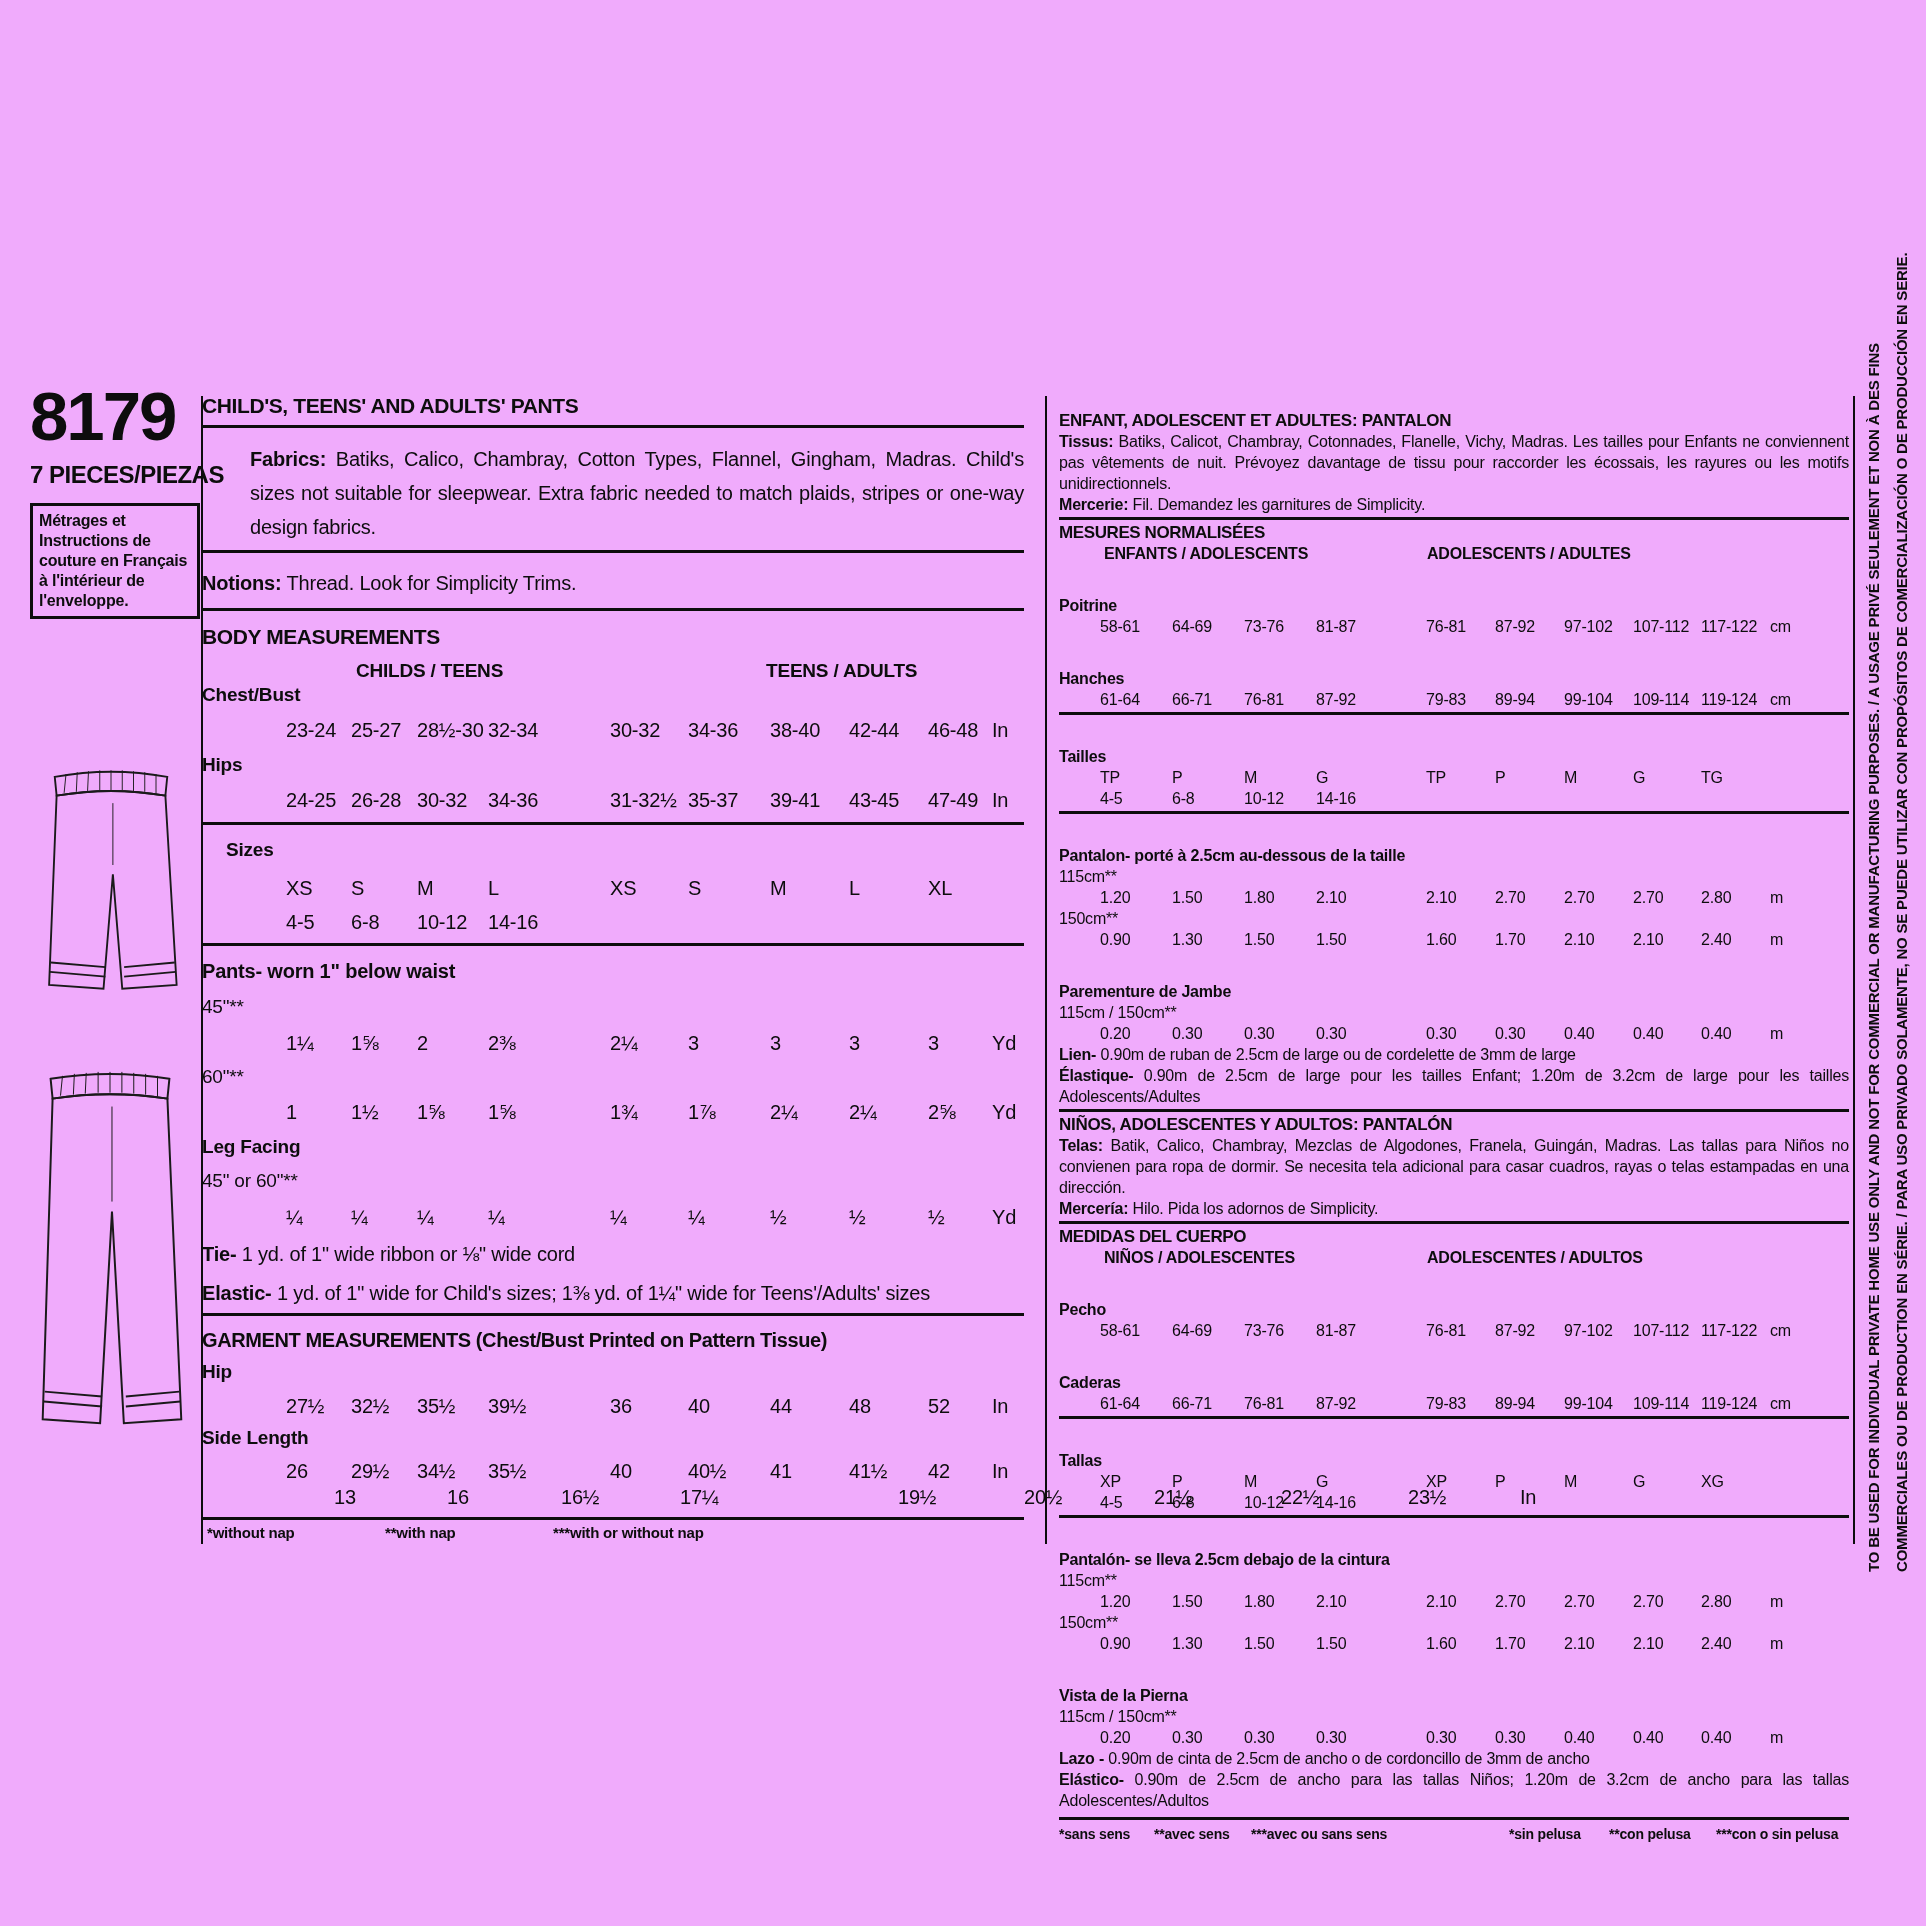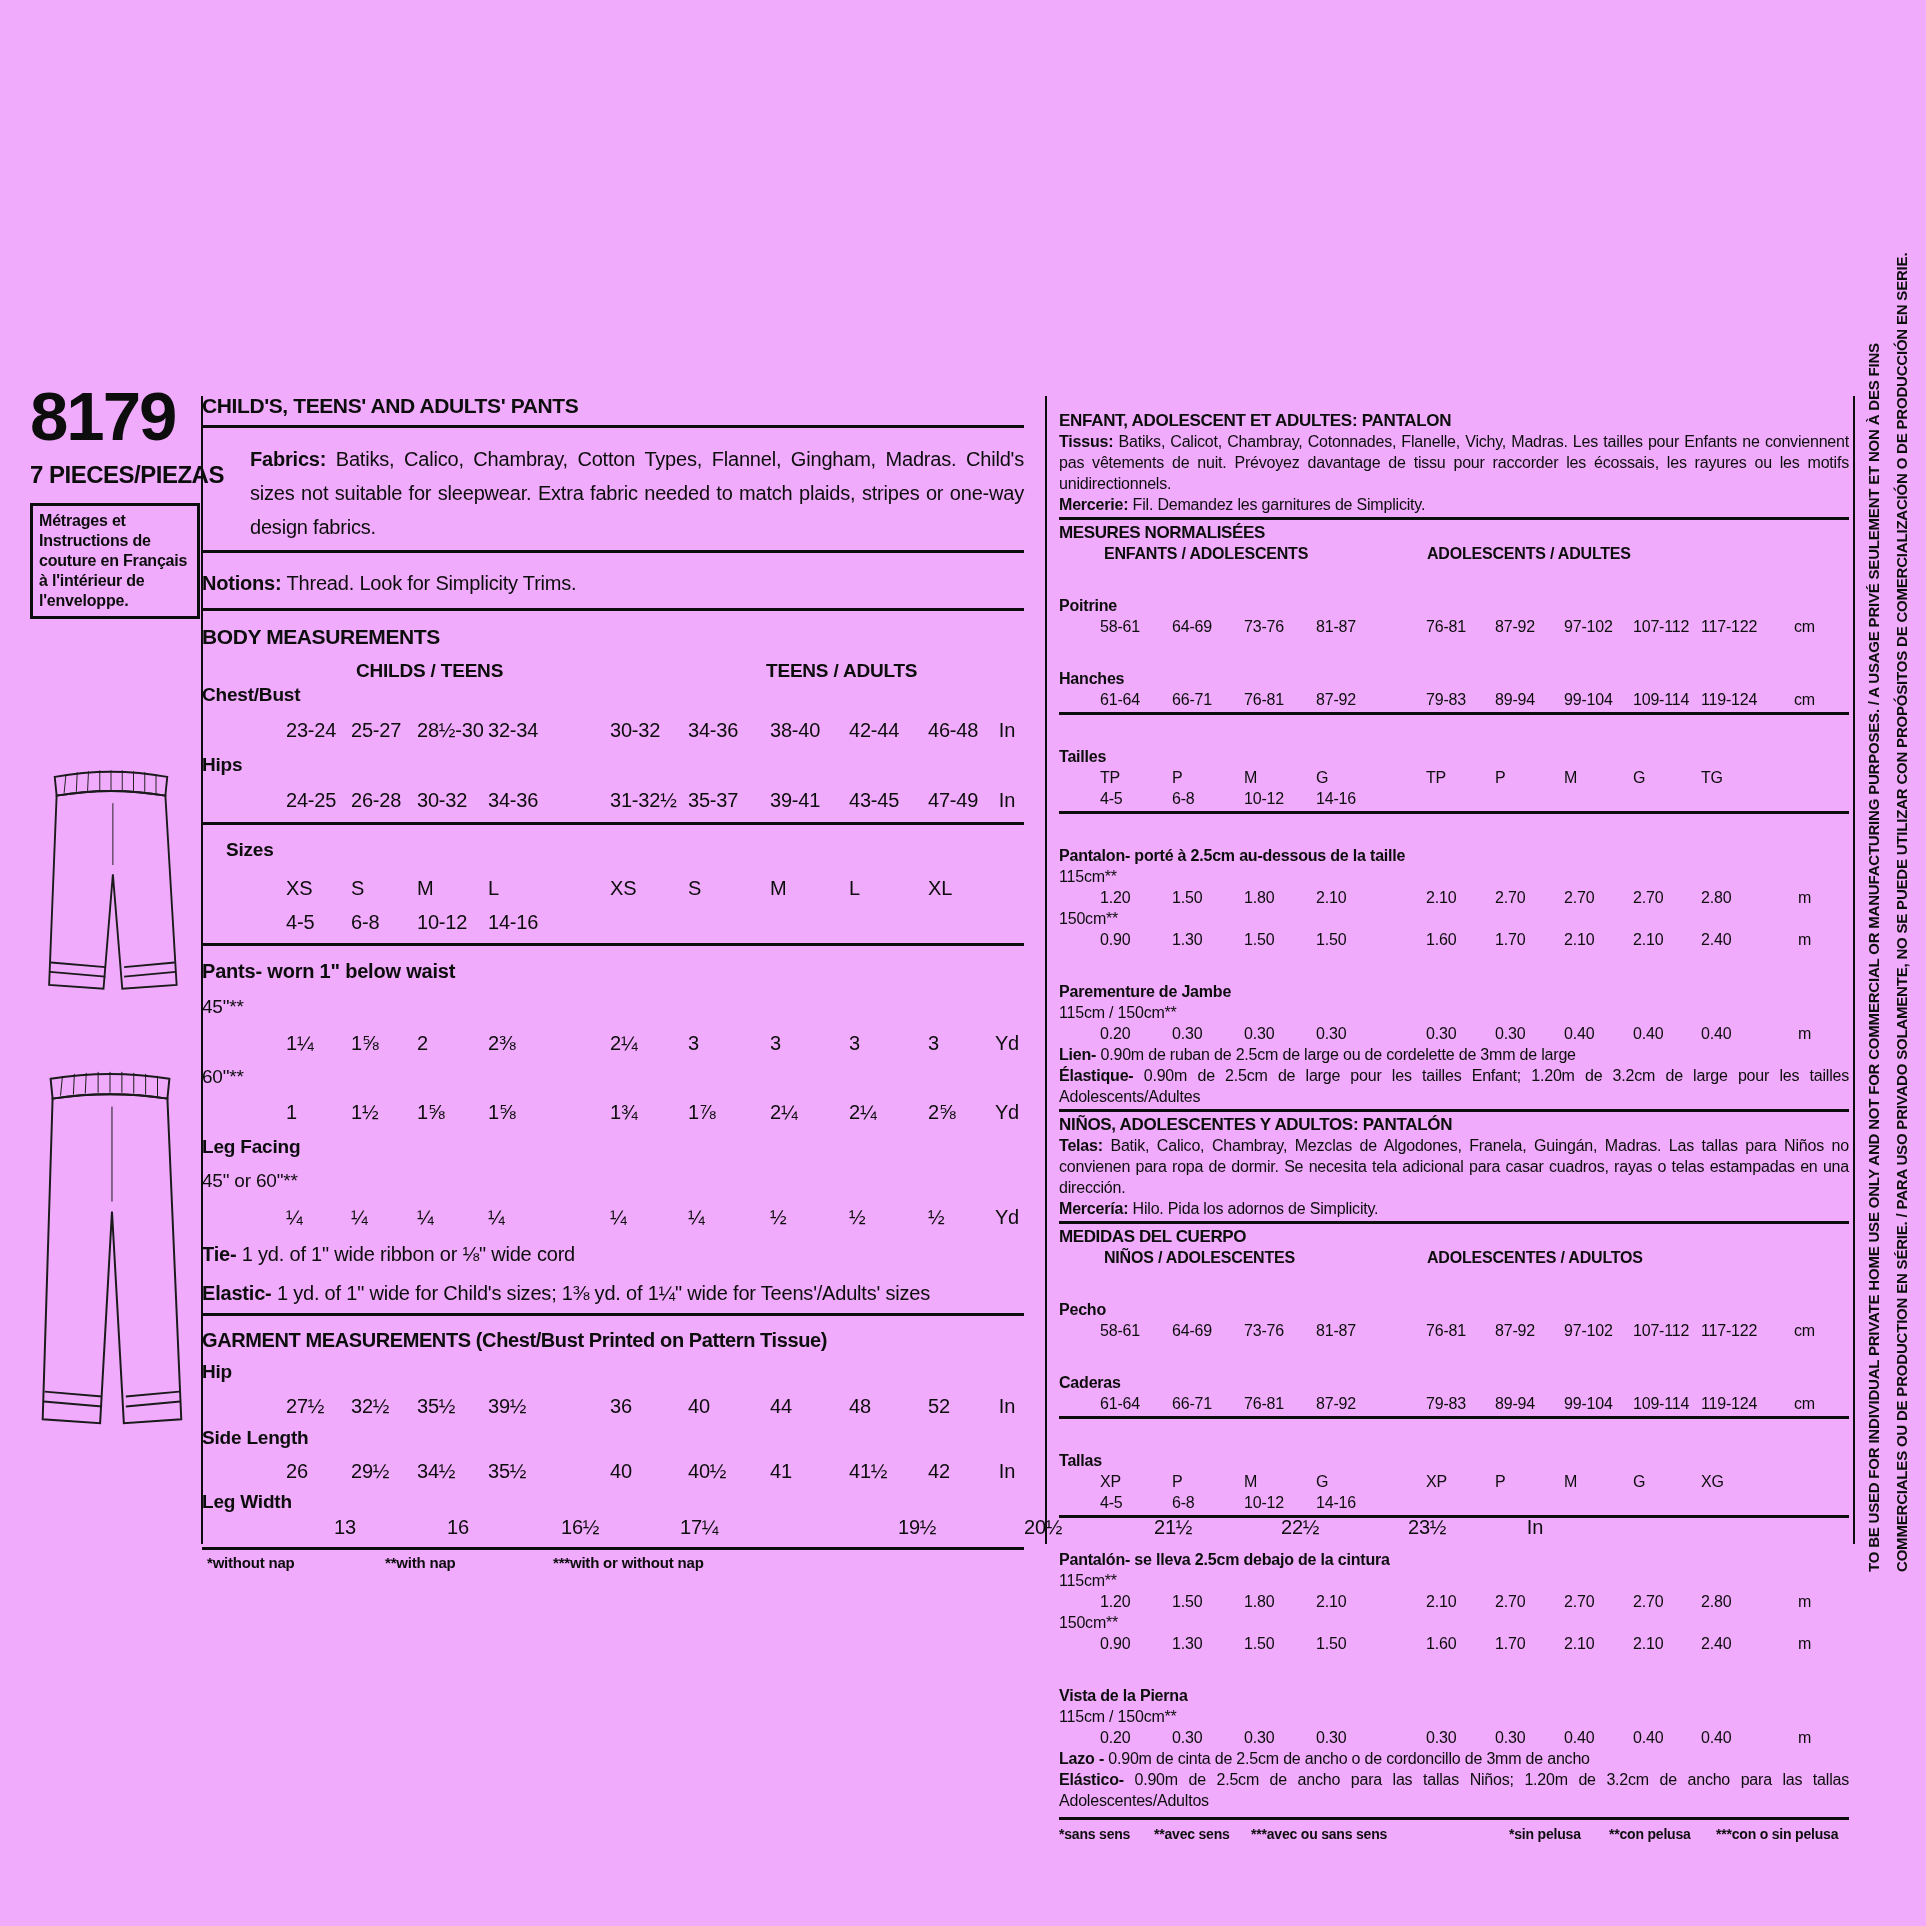--- a/index.html
+++ b/index.html
@@ -32,21 +32,21 @@
   .rlabel { font-size:19px; font-weight:bold; }
   .slabel { font-size:19px; }
   .groups { position:relative; height:22px; font-weight:bold; font-size:19px; }
   .groups span { position:absolute; white-space:nowrap; }
   #col-en .g1 { left:154px; }
   #col-en .g2 { left:564px; }
 
   .vrow { display:grid; font-size:20px; white-space:nowrap; }
   .vrow .cell { white-space:nowrap; }
   .en-grid { grid-template-columns:84px 65px 66px 71px 74px 48px 78px 82px 79px 79px 64px 30px; }
-  .vrow .u { text-align:center; }
+  .vrow .u { text-align:left; }
 
   .fnrow { position:relative; height:20px; font-size:15px; font-weight:bold; }
   .fnrow span { position:absolute; white-space:nowrap; }
 
   
   #col-fr { position:absolute; left:1059px; top:410px; width:790px; font-size:16px; line-height:21px; }
   #col-fr .title { font-size:17px; font-weight:bold; letter-spacing:-0.3px; }
   #col-fr .tx { font-size:16px; line-height:21px; text-align:justify; }
   #col-fr .sec-h { font-size:17px; }
   #col-fr .rlabel { font-size:16px;margin-top:31px; }
@@ -271,21 +271,20 @@
         <span class="cell c">35½</span>
         <span class="cell gap"></span>
         <span class="cell a">40</span>
         <span class="cell a">40½</span>
         <span class="cell a">41</span>
         <span class="cell a">41½</span>
         <span class="cell a">42</span>
         <span class="cell u">In</span>
       </div>
 
-    <div class="rlabel" style="margin-top:8px;">Leg Width</div>
     <div class="vrow en-grid" style="margin-top:3px;gap:48px;">
         <span class="cell sp"></span>
         <span class="cell c">13</span>
         <span class="cell c">16</span>
         <span class="cell c">16½</span>
         <span class="cell c">17¼</span>
         <span class="cell gap"></span>
         <span class="cell a">19½</span>
         <span class="cell a">20½</span>
         <span class="cell a">21½</span>

